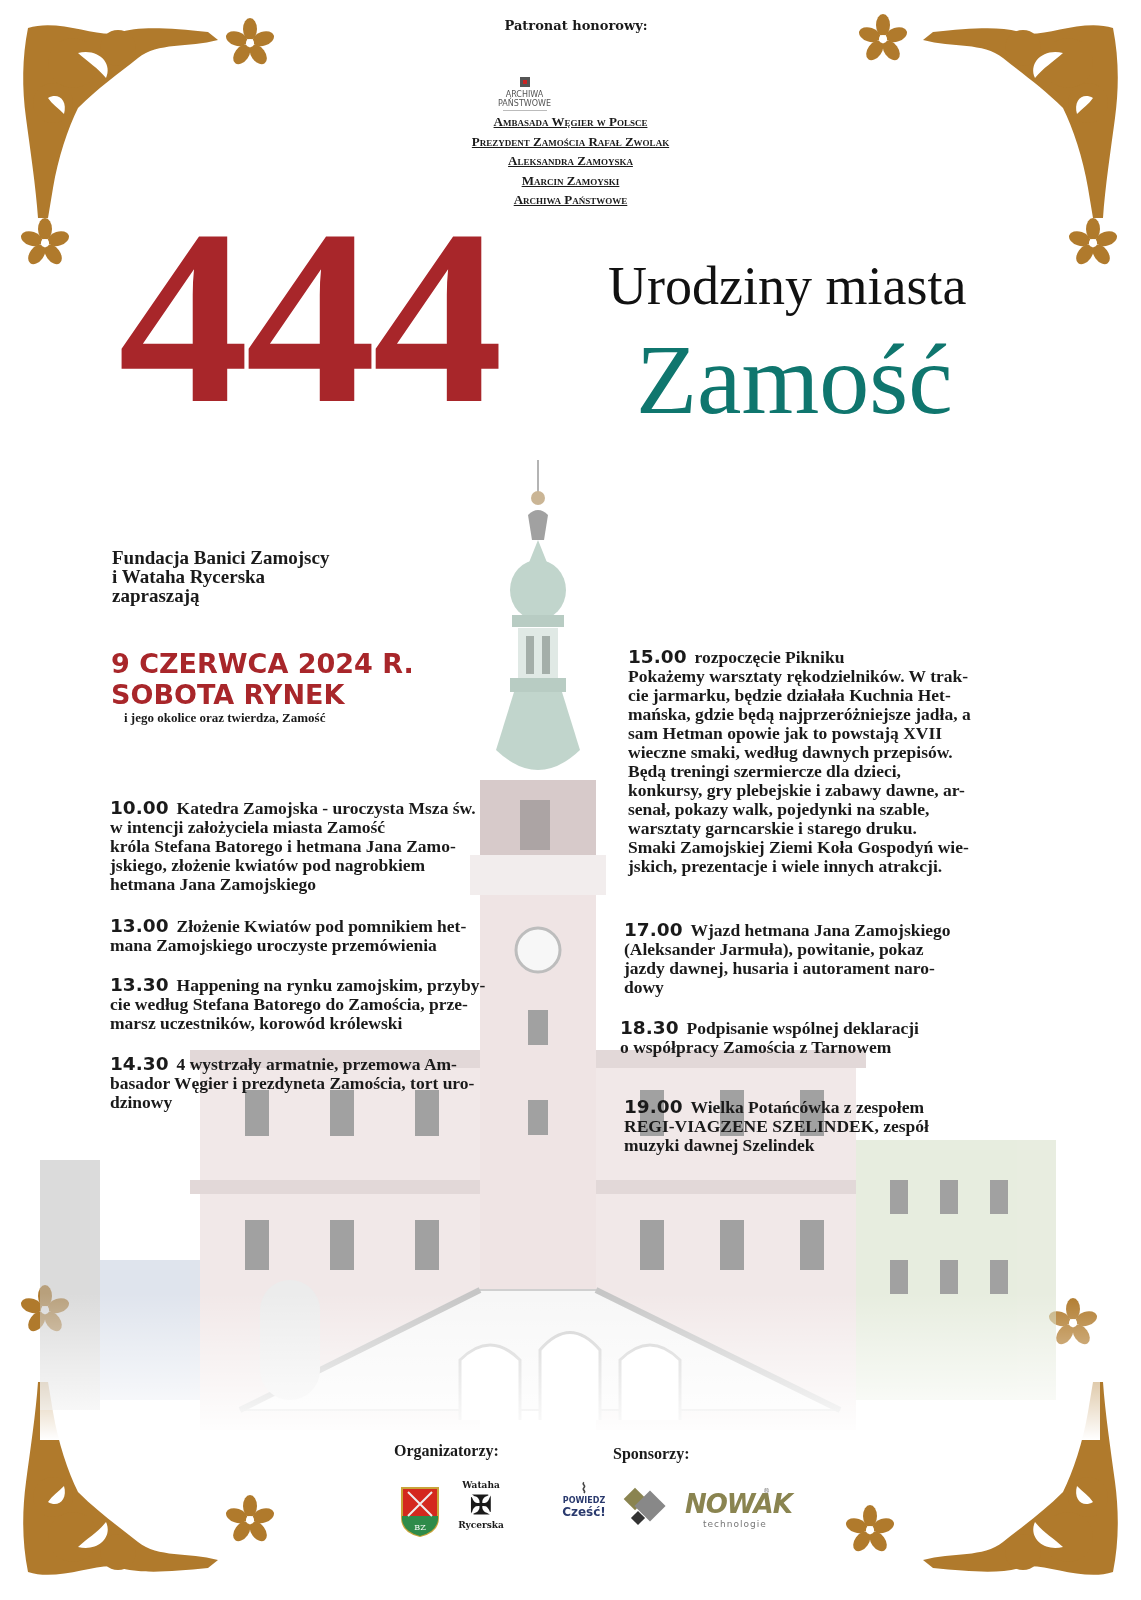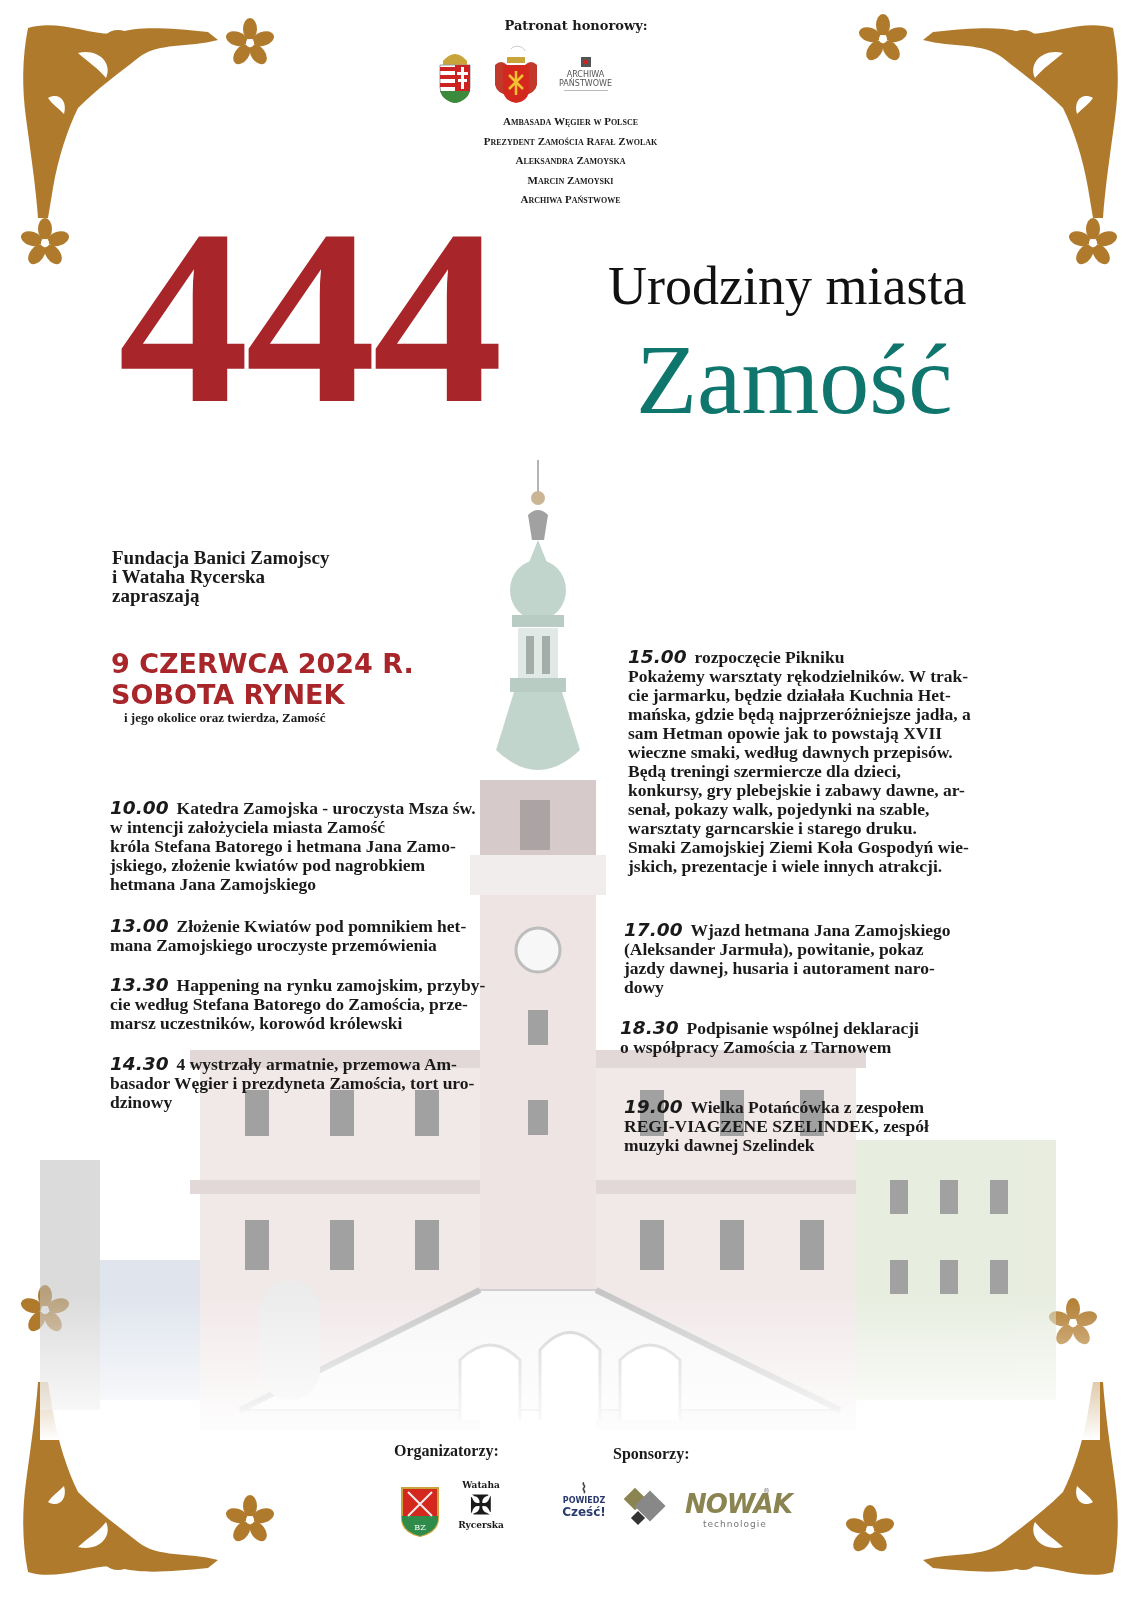--- a/index.html
+++ b/index.html
@@ -6,38 +6,38 @@
   html, body { width: 1141px; height: 1600px; background: #ffffff; overflow: hidden; }
   body { position: relative; font-family: "DejaVu Serif", serif; color: #1a1a1a; }
   .abs { position: absolute; }
 
   
   .corner { position: absolute; width: 230px; height: 210px; }
   .flower { position: absolute; width: 50px; height: 50px; }
 
   
   .patron-title { left: 0; width: 1141px; top: 18px; text-align: center; font-family: "DejaVu Serif", serif; font-size: 13px; font-weight: bold; padding-left: 11px; }
-  .crests { left: 0; width: 1049px; top: 45px; display: flex; justify-content: center; gap: 20px; align-items: center; height: 60px; }
-  .patron-names { left: 0; width: 1141px; top: 112px; text-align: center; font-family: "Liberation Serif", serif; font-variant: small-caps; font-weight: bold; font-size: 11px; line-height: 19.5px; }
+  .crests { left: 0; width: 1049px; top: 45px; display: flex; justify-content: center; gap: 20px; align-items: center; height: 60px; flex-direction: column; }
+  .patron-names { left: 0; width: 1141px; top: 112px; text-align: center; font-family: "Liberation Serif", serif; font-variant: small-caps; font-weight: bold; font-size: 13px; line-height: 19.5px; text-decoration: underline; }
 
   
   .big444 { left: 118px; top: 192px; font-family: "Liberation Serif", serif; font-weight: bold; font-size: 250px; line-height: 1; color: #a8262a; letter-spacing: -4px; transform: scaleX(1.05); transform-origin: left top; }
   .urodziny { left: 608px; top: 255px; font-family: "Liberation Serif", serif; font-size: 54px; color: #111; }
   .zamosc { left: 636px; top: 322px; font-family: "Liberation Serif", serif; font-size: 100px; color: #0f766e; }
 
   
   .town { left: 40px; top: 460px; width: 1060px; height: 980px; }
 
   
   .inviters { left: 112px; top: 548px; font-family: "Liberation Serif", serif; font-weight: bold; font-size: 19px; line-height: 19px; }
   .date-block { left: 111px; top: 648px; font-family: "DejaVu Sans", sans-serif; font-weight: bold; color: #a8262a; font-size: 27px; line-height: 31px; }
   .loc { left: 111px; top: 710px; font-family: "Liberation Serif", serif; font-weight: bold; font-size: 13px; margin-left: 13px; }
 
   .event { position: absolute; font-family: "Liberation Serif", serif; font-weight: bold; font-size: 17.5px; line-height: 19px; }
-  .event .t { font-family: "DejaVu Sans", sans-serif; font-weight: bold; font-size: 18.5px; margin-right: 8px; font-style: italic; }
+  .event .t { font-family: "DejaVu Sans", sans-serif; font-weight: bold; font-size: 18.5px; margin-right: 8px; }
 
   .org-label { left: 394px; top: 1442px; font-family: "Liberation Serif", serif; font-size: 16px; font-weight: bold; }
   .spons-label { left: 613px; top: 1445px; font-family: "Liberation Serif", serif; font-size: 16px; font-weight: bold; }
 </style>
 </head>
 <body>
 
 <svg class="corner" style="left:18px;top:18px" viewBox="0 0 230 210">
   <g fill="#b07a2c">
     <path d="M10 10 C40 0 80 20 100 15 C120 8 150 10 190 14 L200 22 C170 30 140 24 120 40 C100 56 80 70 60 90 C50 110 40 140 35 170 L30 200 L20 200 C18 170 12 130 8 100 C4 70 4 40 10 10 Z"></path>

